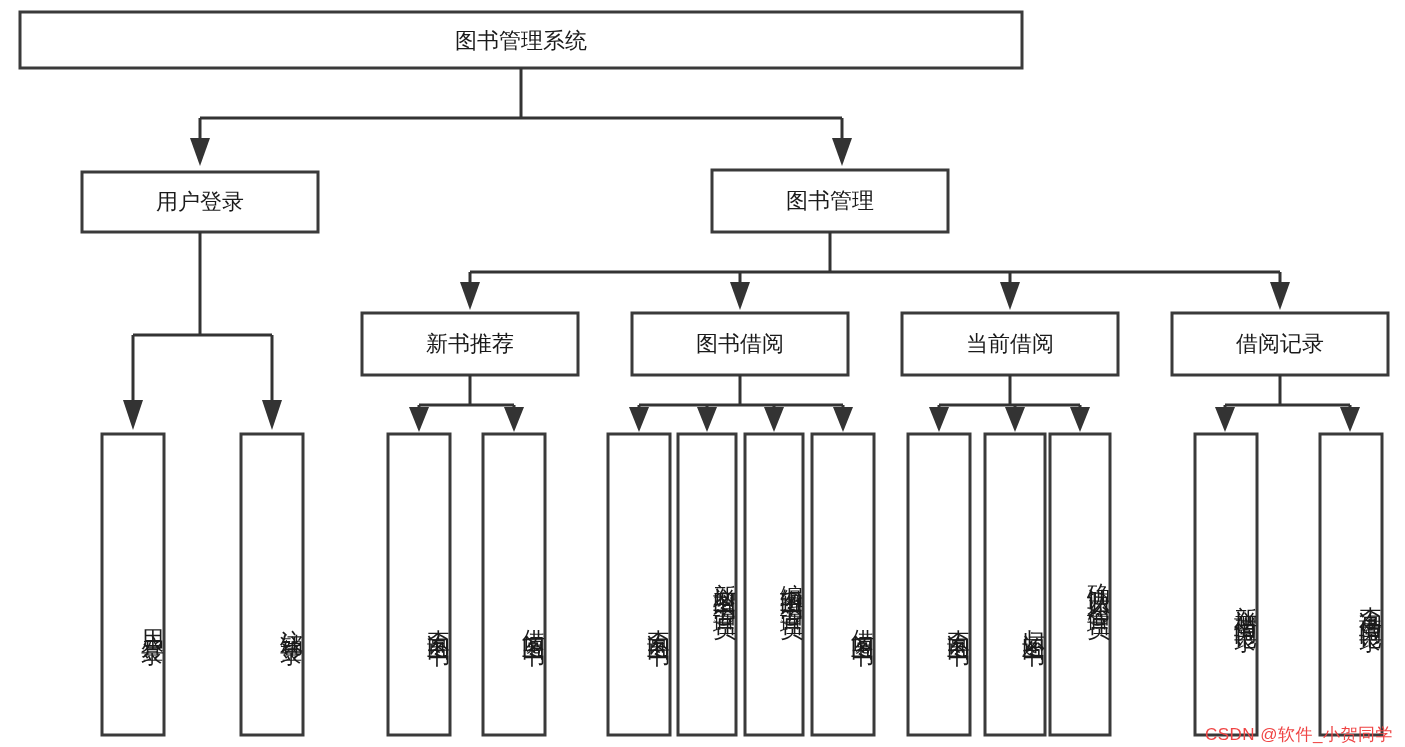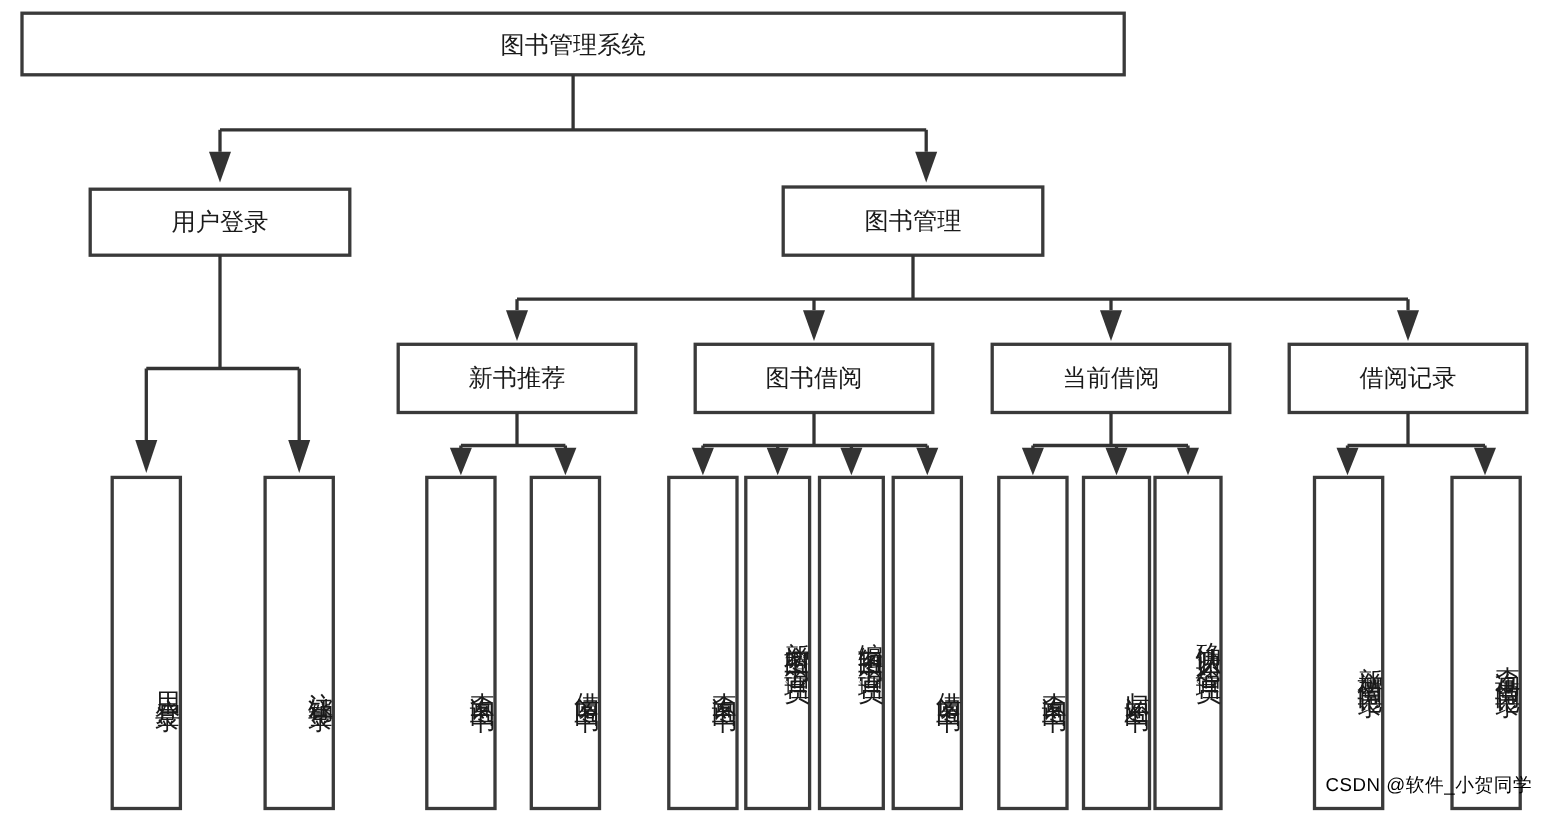--- a/index.html
+++ b/index.html
@@ -63,24 +63,24 @@
     letter-spacing: 5px;
     display: flex;
     align-items: flex-start;
     justify-content: center;
     white-space: nowrap;
     pointer-events: none;
   }
   .watermark {
     position: absolute;
     right: 12px;
-    bottom: 22px;
+    bottom: 1px;
     font-family: "Liberation Sans", "DejaVu Sans", sans-serif;
     font-size: 17px;
-    color: #000000;
+    color: #ef4444;
     letter-spacing: 0.5px;
     white-space: nowrap;
   }
 </style>
 </head>
 <body>
 
 <div id="diagram-root">
 
   <svg id="flowchart" viewBox="0 0 1405 747">

